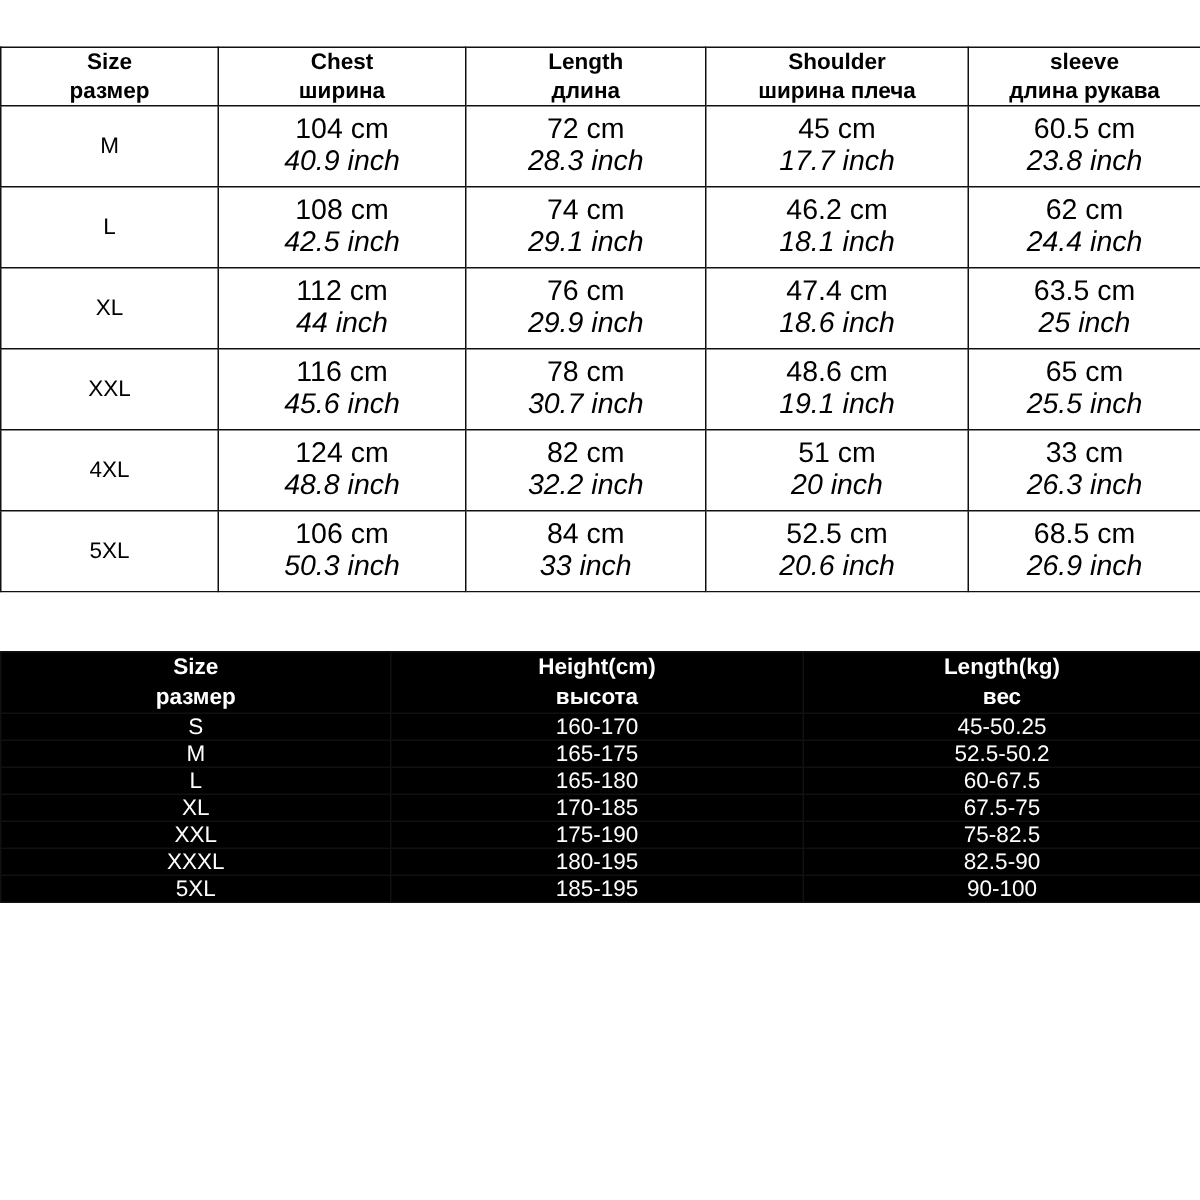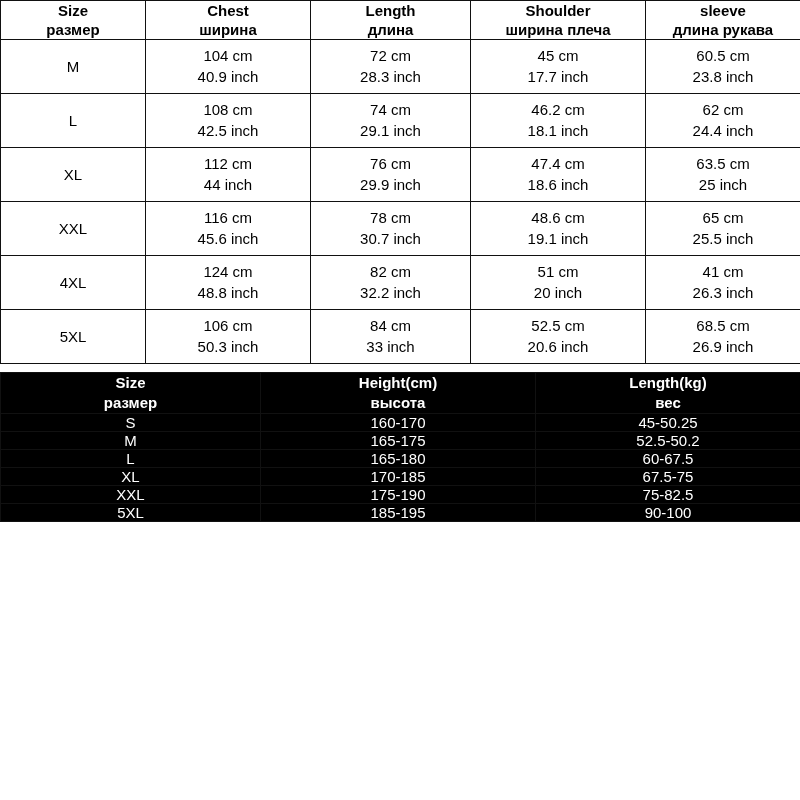--- a/index.html
+++ b/index.html
@@ -18,20 +18,21 @@
     width: 800px;
     height: 800px;
     position: relative;
   }
 
   
   table.size-table {
     width: 800px;
     border-collapse: collapse;
     table-layout: fixed;
+    margin-top: 31px;
   }
   table.size-table td,
   table.size-table th {
     border: 1px solid #111111;
     text-align: center;
     vertical-align: middle;
     padding: 0;
     margin: 0;
   }
   .t1 th {
@@ -40,26 +41,26 @@
     line-height: 19px;
     padding: 6px 2px 7px 2px;
   }
   .t1 th .l1 { display: block; }
   .t1 th .l2 { display: block; }
   .t1 td.sz {
     font-size: 15px;
     font-weight: normal;
   }
   .t1 td.val {
-    font-size: 15px;
+    font-size: 19px;
     line-height: 21px;
     padding: 5px 2px 6px 2px;
   }
   .t1 td.val .cm { display: block; }
-  .t1 td.val .inch { display: block; }
+  .t1 td.val .inch { display: block; font-style: italic; }
 
   
   .t1 col.c0 { width: 145px; }
   .t1 col.c1 { width: 165px; }
   .t1 col.c2 { width: 160px; }
   .t1 col.c3 { width: 175px; }
   .t1 col.c4 { width: 155px; }
 
   
   .gap {
@@ -216,21 +217,21 @@
         </td>
         <td class="val">
           <span class="cm">82 cm</span>
           <span class="inch">32.2 inch</span>
         </td>
         <td class="val">
           <span class="cm">51 cm</span>
           <span class="inch">20 inch</span>
         </td>
         <td class="val">
-          <span class="cm">41 cm</span>
+          <span class="cm">33 cm</span>
           <span class="inch">26.3 inch</span>
         </td>
       </tr>
       <tr>
         <td class="sz">5XL</td>
         <td class="val">
           <span class="cm">106 cm</span>
           <span class="inch">50.3 inch</span>
         </td>
         <td class="val">
@@ -293,20 +294,25 @@
         <td>XL</td>
         <td>170-185</td>
         <td>67.5-75</td>
       </tr>
       <tr>
         <td>XXL</td>
         <td>175-190</td>
         <td>75-82.5</td>
       </tr>
       <tr>
+        <td>XXXL</td>
+        <td>180-195</td>
+        <td>82.5-90</td>
+      </tr>
+      <tr>
         <td>5XL</td>
         <td>185-195</td>
         <td>90-100</td>
       </tr>
     </tbody>
   </table>
 
 </div>
 
 </body></html>

